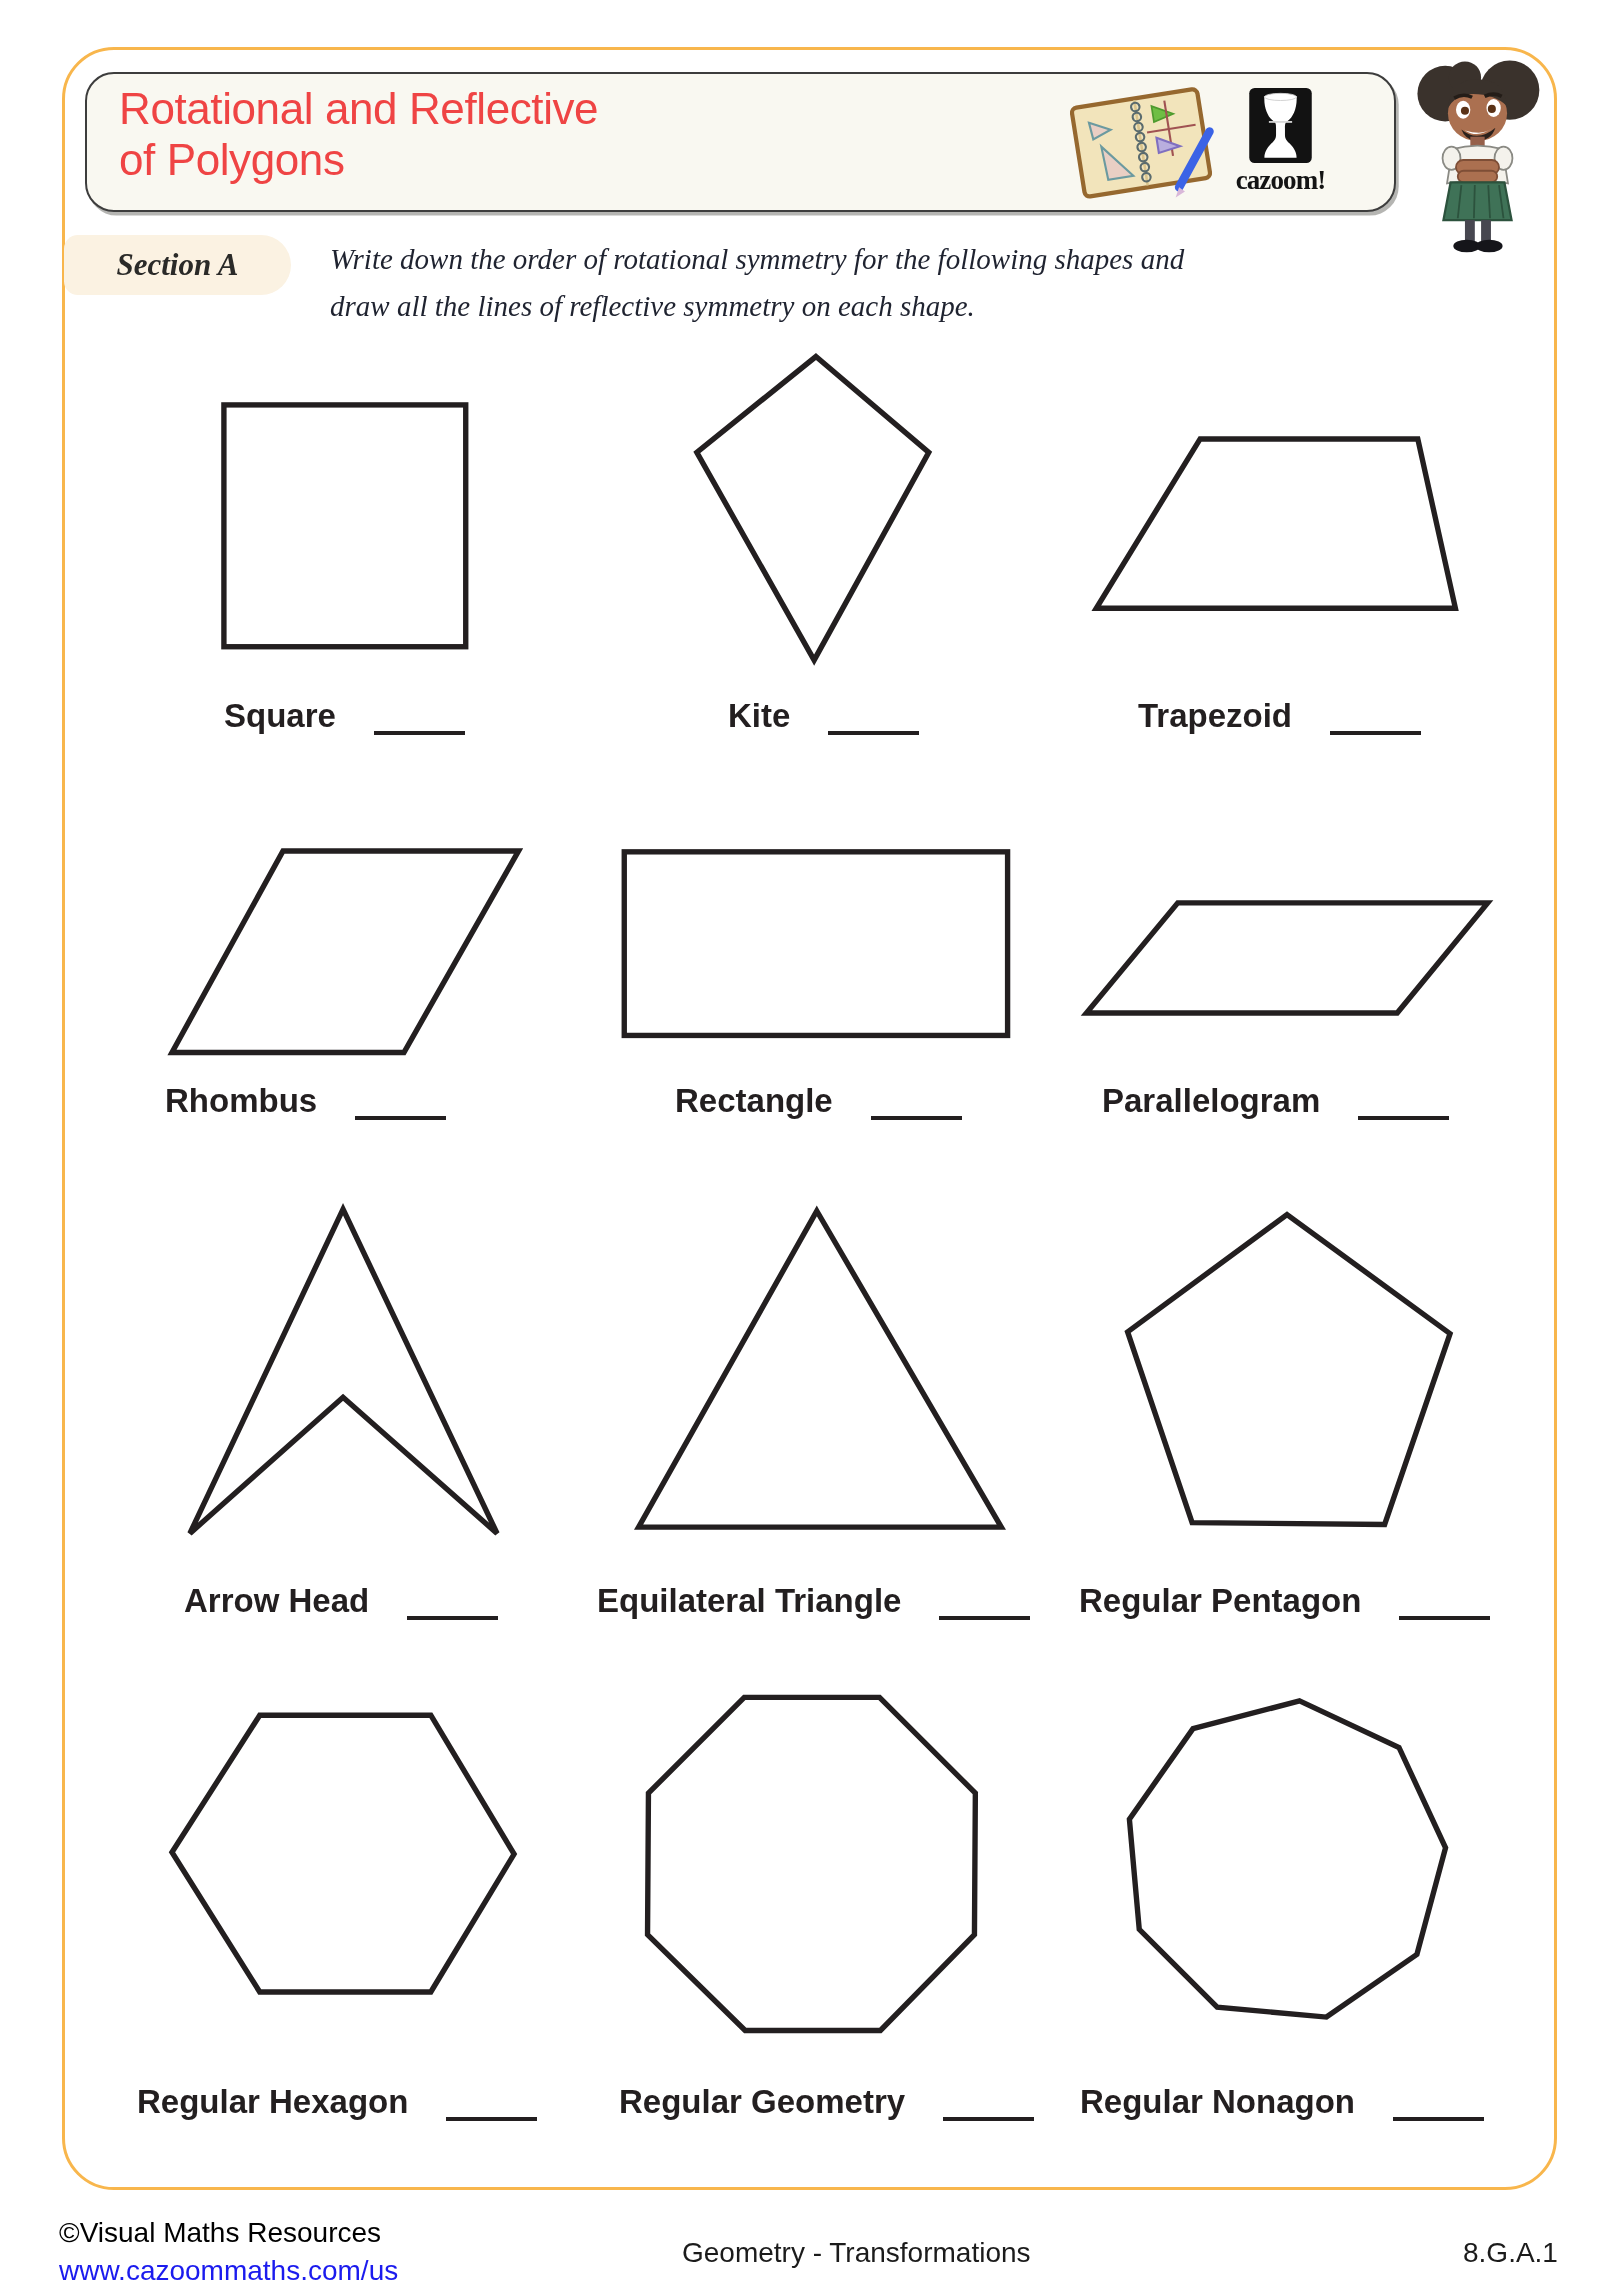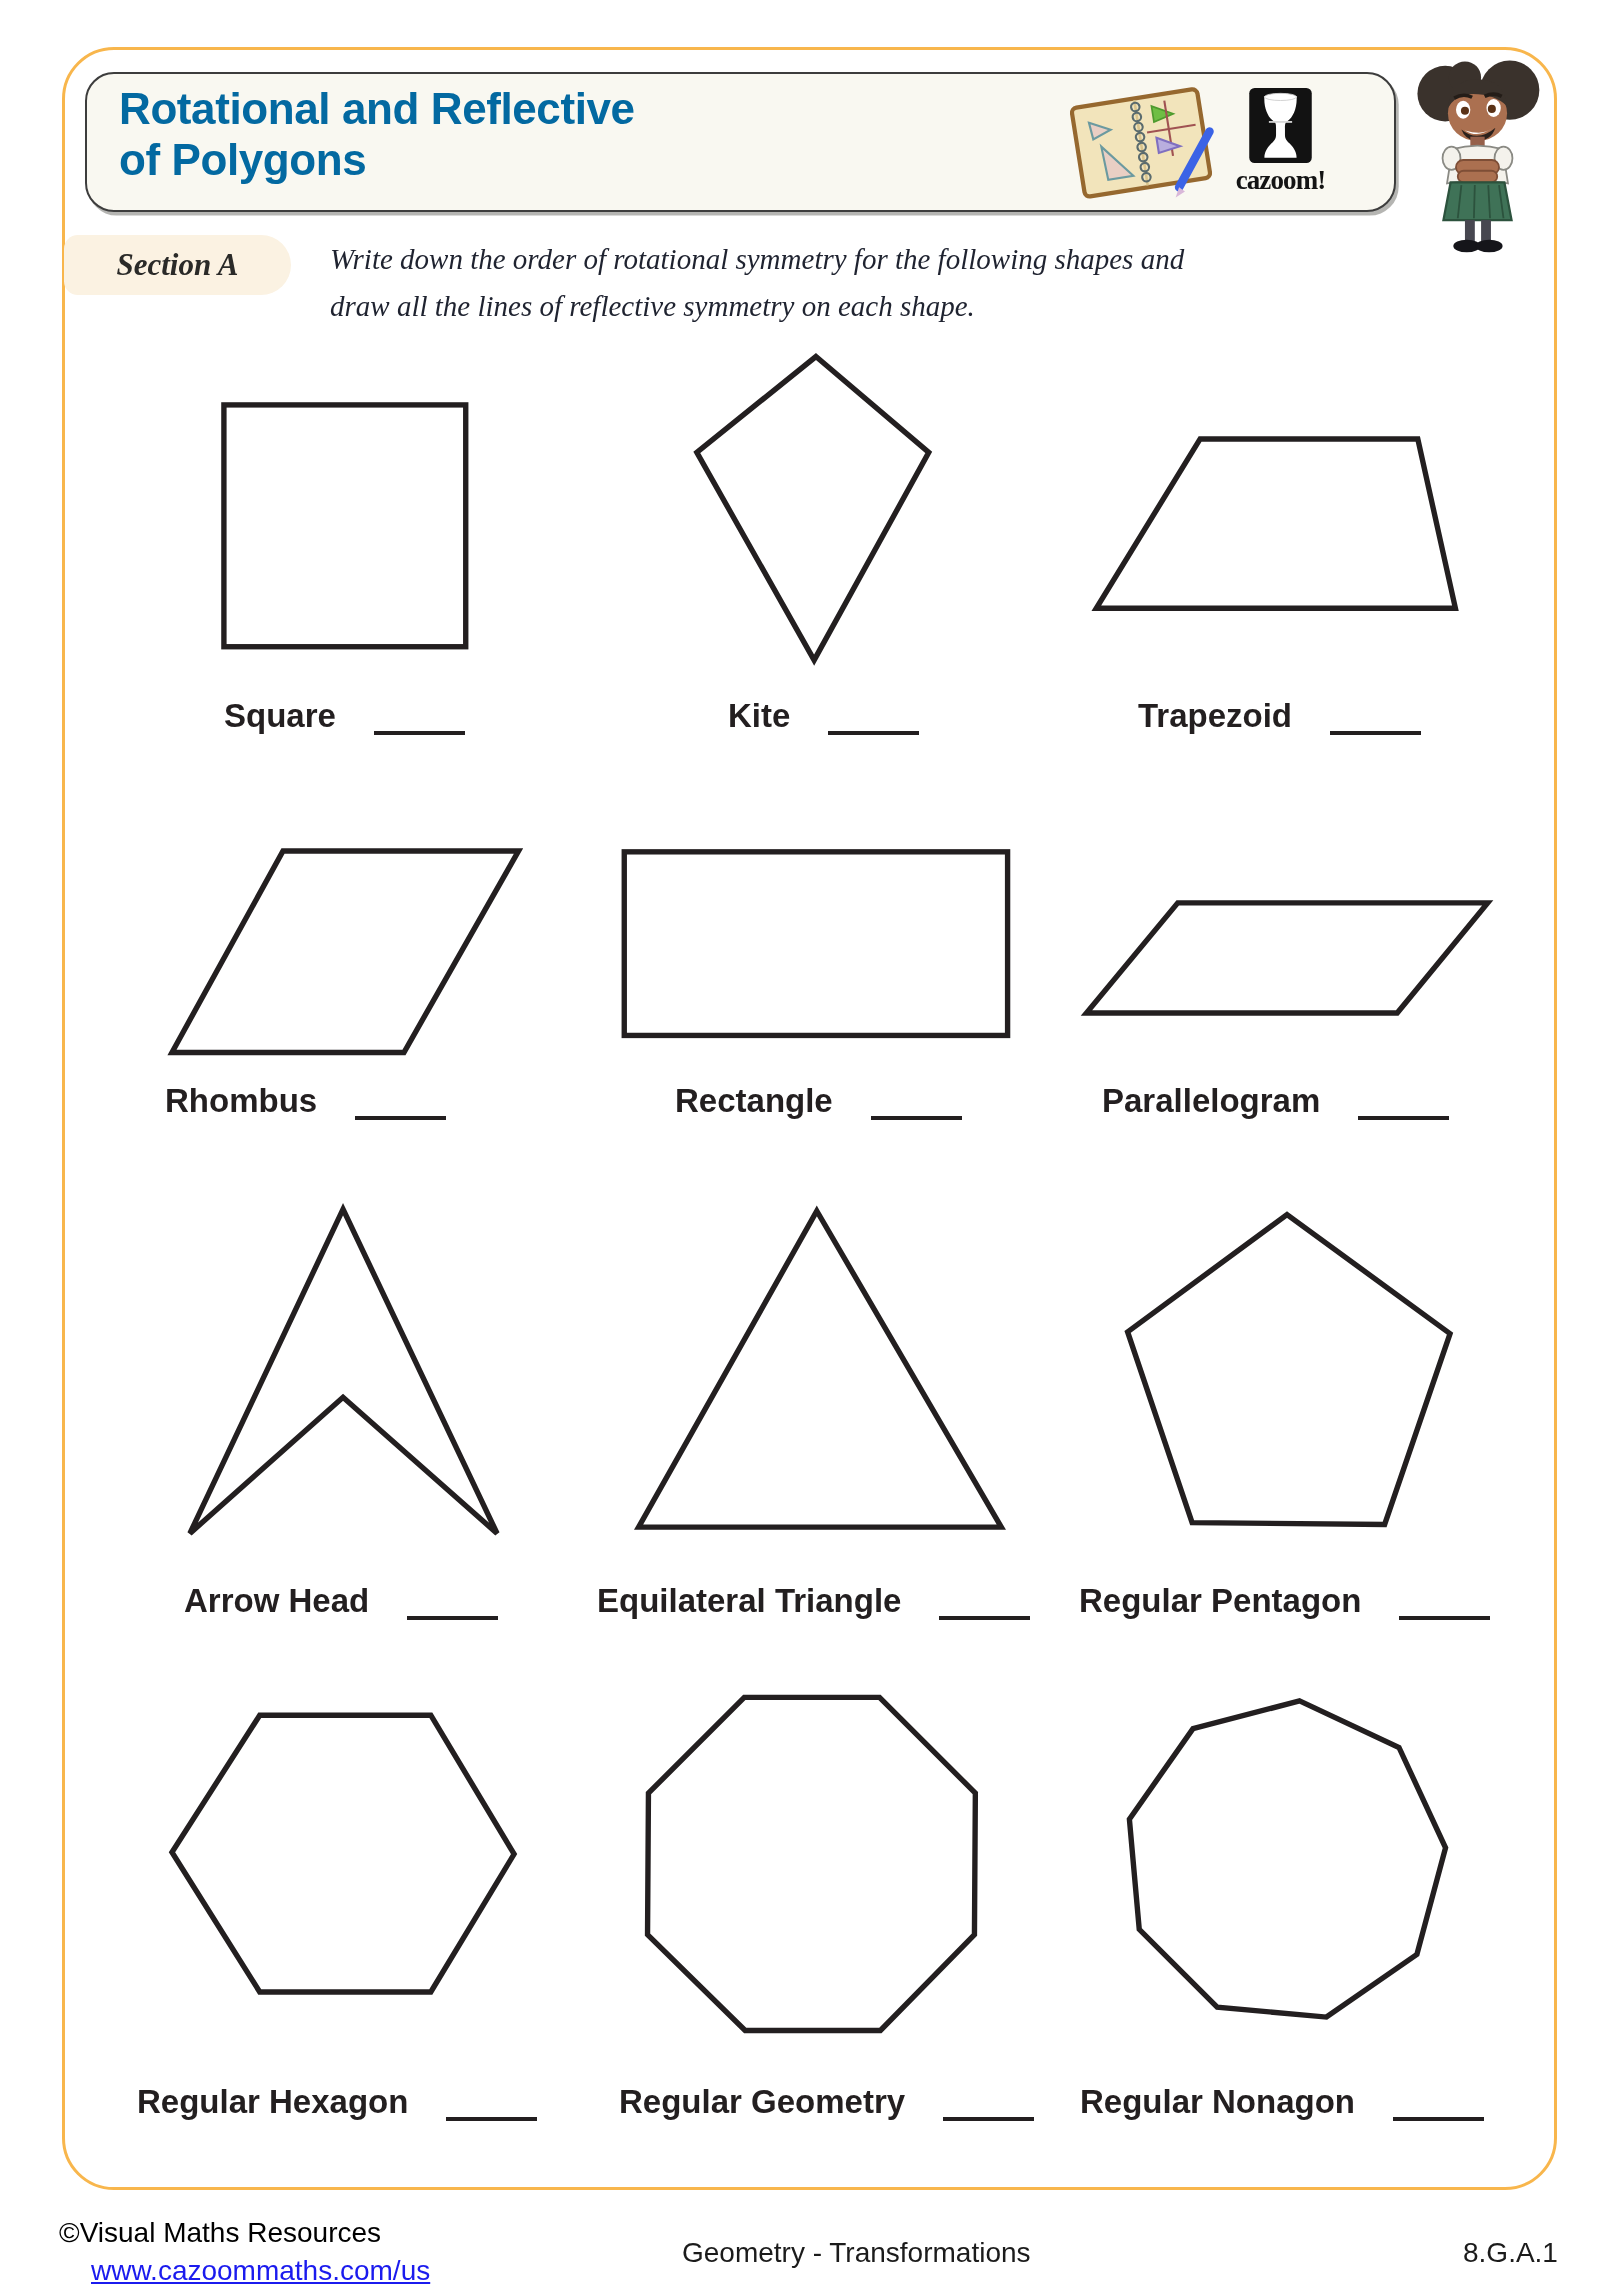--- a/index.html
+++ b/index.html
@@ -18,21 +18,21 @@
     border:3.6px solid var(--accent,#F8B64C);border-radius:52px;
   }
   
   .header-box{
     position:absolute;left:85px;top:72px;width:1307px;height:136px;
     background:#F9F8F1;border:2.7px solid #3d3d3d;border-radius:29px;
     box-shadow:2.7px 3.6px 0 rgba(90,90,85,.45);
   }
   .page-title{
     position:absolute;left:32px;top:9px;
-    font-size:44px;line-height:51px;font-weight:bold;color:#0369a1;letter-spacing:-0.4px;
+    font-size:44px;line-height:51px;font-weight:normal;color:#ef4444;letter-spacing:-0.4px;
   }
   .logo-notebook{position:absolute;left:967px;top:5.4px;width:179px;height:127px;}
   .cazoom{position:absolute;left:1130px;top:14.3px;width:127px;text-align:center;}
   .cazoom-box{display:block;margin:0 auto;}
   .brand-text{
     display:block;margin-top:1.8px;font-family:"Liberation Serif", serif;
     font-weight:bold;font-size:27px;color:#141414;letter-spacing:-0.9px;
   }
   .student{position:absolute;left:1411px;top:56px;width:133px;height:199px;}
   
@@ -65,21 +65,21 @@
   .lbl-rectangle{left:675px;top:1082px}
   .lbl-parallelogram{left:1102px;top:1082px}
   .lbl-arrowhead{left:184px;top:1582px}
   .lbl-triangle{left:597px;top:1582px}
   .lbl-pentagon{left:1079px;top:1582px}
   .lbl-hexagon{left:137px;top:2083px}
   .lbl-octagon{left:619px;top:2083px}
   .lbl-nonagon{left:1080px;top:2083px}
   
   .footer-left{position:absolute;left:59px;top:2214px;font-size:28px;line-height:38px;color:#000;}
-  .footer-url{color:var(--link,#1b1bee);text-decoration:underline;cursor:pointer;margin-left:32px;}
+  .footer-url{color:var(--link,#1b1bee);cursor:pointer;}
   .footer-center{position:absolute;left:682px;top:2237px;font-size:28px;color:#1b1b1b;}
   .footer-right{position:absolute;left:1463px;top:2237px;font-size:28px;color:#1b1b1b;}
 </style>
 </head>
 <body>
 
 <div class="sheet">
 
   <div class="page-border"></div>
 

